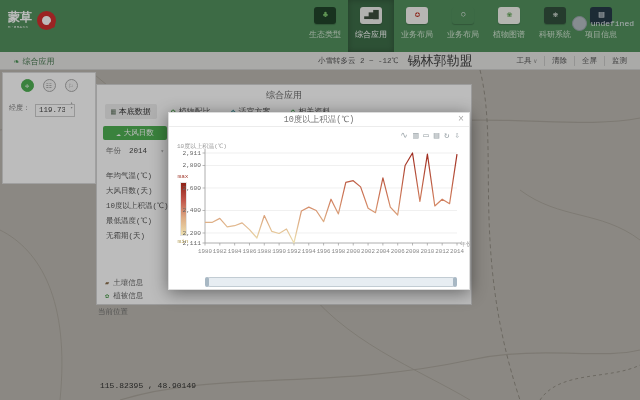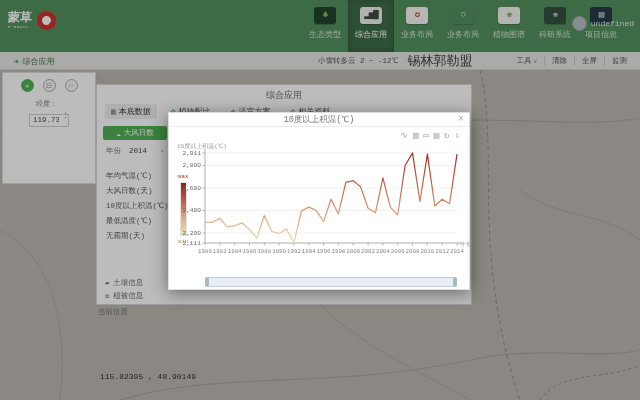--- a/index.html
+++ b/index.html
@@ -34,29 +34,29 @@
   #weatherbox { position:absolute; left:318px; top:0; height:18px; display:flex; align-items:center; gap:9px; }
   #weather { font-size:7.5px; color:#555; }
   #location { font-size:13px; color:#3c3c3c;text-align:right; }
   #tools { position:absolute; right:6px; top:0; height:18px; display:flex; align-items:center; }
   .tool { font-size:7.5px; color:#555; padding:0 7px; border-left:1px solid #c8c8c6; cursor:pointer; white-space:nowrap; }
   .tool:first-child { border-left:none; }
   .tool .caret { color:#8a8a88; font-size:6px; margin-left:2px; }
 
   
   #map { position:absolute; left:0; top:70px; width:640px; height:330px; background:#bcb8b0; }
-  #coords { position:absolute; left:100px; top:372px; font-size:8px; color:#2f2f2f; z-index:5; }
+  #coords { position:absolute; left:100px; top:381px; font-size:8px; color:#2f2f2f; z-index:5; }
 
   
   #side { position:absolute; left:2px; top:72px; width:94px; height:112px; background:#fff; border:1px solid #d8d8d8; z-index:6; }
   #modes { display:flex; justify-content:center; gap:9px; padding-top:6px; }
   .mode { width:13px; height:13px; border-radius:50%; font-size:7px; line-height:12px; text-align:center; cursor:pointer;
           border:1px solid #aaa; color:#999; background:#f7f7f7; }
   .mode.active { background:#4caf50; border-color:#4caf50; color:#fff; }
-  .frow { position:relative; margin:7px 6px 0 6px; display:flex; align-items:center;flex-direction:column; }
+  .frow { position:relative; margin:7px 6px 0 6px; display:flex; align-items:center; }
   .flabel { font-size:7px; color:#777; width:26px; }
   .fbox { position:relative; width:40px; }
   .fbox input { width:100%; height:13px; border:1px solid #ccc; font-size:7.5px; color:#444; padding:0 9px 0 3px; font-family:inherit; }
   .spin { position:absolute; right:2px; top:1px; display:flex; flex-direction:column; line-height:5px; font-size:4.5px; color:#999; }
   #qbtn { margin:10px 7px 0 7px; height:17px; background:#4caf50; border-radius:2px; color:#fff; font-size:9px;
           display:flex; align-items:center; justify-content:center; gap:5px; letter-spacing:3px; cursor:pointer; }
 
   
   #panel { position:absolute; left:96px; top:84px; width:376px; height:221px; background:#fff; border:1px solid #d3d3d3; z-index:5; }
   #ptitle { position:absolute; left:0; right:0; top:4px; text-align:center; font-size:9px; color:#666; }

